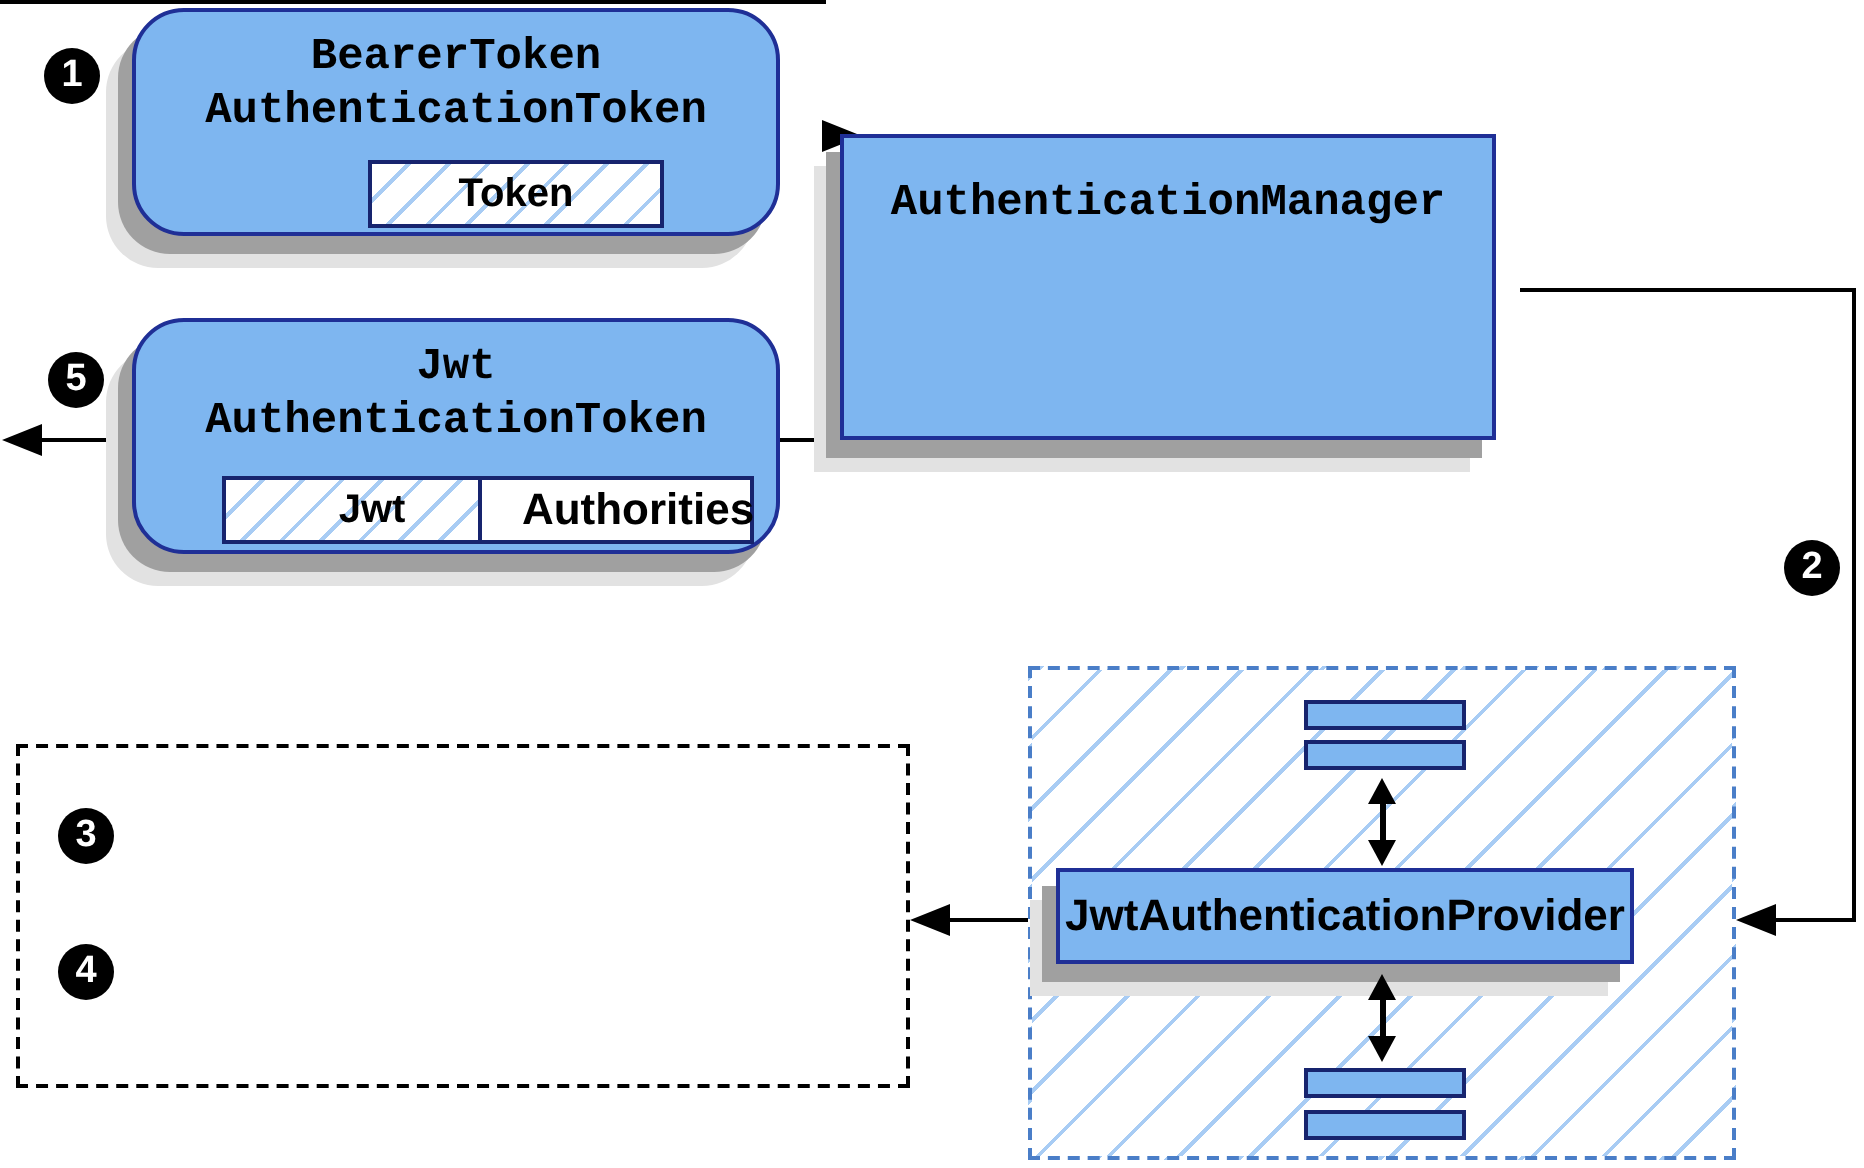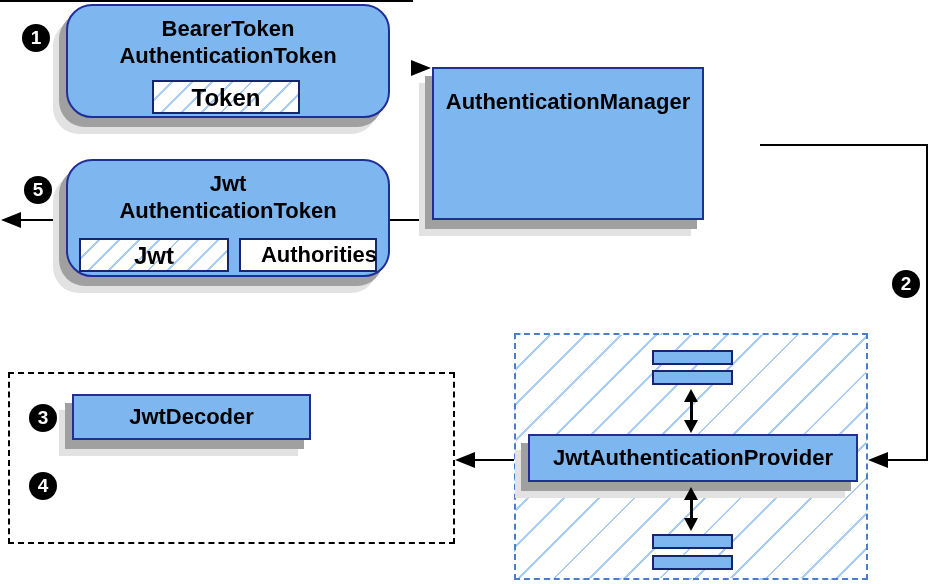--- a/index.html
+++ b/index.html
@@ -7,27 +7,27 @@
     position:relative; width:932px; height:584px; overflow:hidden;
     background:#fff; font-family:"Liberation Sans", sans-serif; color:#000;
   }
   
   .node {
     position:absolute; background:#7EB6F0; border:2px solid #1F2F96;
     box-sizing:border-box; font-weight:bold; font-size:22px; text-align:center;
   }
   .rounded { border-radius:26px; }
   .shadowed { box-shadow:-7px 9px 0 #A0A0A0, -13px 16px 0 #E2E2E2; }
-  .titleline { line-height:27px; }
+  .titleline { line-height:27px;font-family:Liberation Mono, monospace; }
   .flexcenter { display:flex; align-items:center; justify-content:center; }
   
   .hatch-small {
     position:absolute; box-sizing:border-box; border:2px solid #17246E;
     background:repeating-linear-gradient(135deg, #FFFFFF 0 12px, #A8CCF4 12px 14px);
-    font-weight:bold; font-size:24px; display:flex; align-items:flex-end; justify-content:center;
+    font-weight:bold; font-size:20px; display:flex; align-items:center; justify-content:center;margin-left:32px;
   }
   .plain-white {
     position:absolute; box-sizing:border-box; border:2px solid #17246E;
     background:#fff; font-weight:bold; font-size:22px;
     display:flex; align-items:center; justify-content:center;padding-left:22px;
   }
   
   .group-providers {
     position:absolute; box-sizing:border-box; border:2px dashed #4A7EC8;
     background:repeating-linear-gradient(135deg, #FFFFFF 0 23px, #A8CCF4 23px 25px);
@@ -80,63 +80,60 @@
   <div class="group-providers" style="left:514px; top:333px; width:354px; height:247px;"></div>
 
 
   <div class="bar" style="left:652px; top:350px;"></div>
   <div class="bar" style="left:652px; top:370px;"></div>
 
   <div class="arr arr-up" style="left:684px; top:389px;"></div>
   <div class="vline" style="left:690px; top:400px; height:22px; width:3px;"></div>
   <div class="arr arr-down" style="left:684px; top:420px;"></div>
 
-  <div class="node shadowed flexcenter" style="left:528px; top:434px; width:330px; height:48px;">
+  <div class="node shadowed flexcenter" style="left:528px; top:434px; width:289px; height:48px;">
     <span>JwtAuthenticationProvider</span>
   </div>
 
   <div class="arr arr-up" style="left:684px; top:487px;"></div>
   <div class="vline" style="left:690px; top:498px; height:22px; width:3px;"></div>
   <div class="arr arr-down" style="left:684px; top:518px;"></div>
 
   <div class="bar" style="left:652px; top:534px;"></div>
   <div class="bar" style="left:652px; top:555px;"></div>
 
   <div class="node rounded shadowed" style="left:66px; top:4px; width:324px; height:114px;">
     <div class="titleline" style="padding-top:9px;">
       <div>BearerToken</div>
       <div>AuthenticationToken</div>
     </div>
     <div class="hatch-small" style="left:84px; top:74px; width:148px; height:34px;">
       <span>Token</span>
     </div>
   </div>
 
-  <div class="node shadowed" style="left:432px; top:67px; width:272px; height:153px;">
+  <div class="node shadowed" style="left:420px; top:67px; width:328px; height:153px;">
     <div class="titleline" style="padding-top:19px;">AuthenticationManager</div>
   </div>
 
   <div class="node rounded shadowed" style="left:66px; top:159px; width:324px; height:118px;">
     <div class="titleline" style="padding-top:9px;">
       <div>Jwt</div>
       <div>AuthenticationToken</div>
     </div>
     <div class="hatch-small" style="left:11px; top:77px; width:150px; height:34px;">
       <span>Jwt</span>
     </div>
     <div class="plain-white" style="left:171px; top:77px; width:138px; height:34px;">
       <span>Authorities</span>
     </div>
   </div>
 
   <div class="group-black" style="left:8px; top:372px; width:447px; height:172px;"></div>
 
-  <div class="node shadowed flexcenter" style="left:72px; top:394px; width:239px; height:46px;">
-    <span>JwtDecoder</span>
-  </div>
 
 
   <div class="step-badge" style="left:22px; top:24px;">1</div>
   <div class="step-badge" style="left:892px; top:270px;">2</div>
   <div class="step-badge" style="left:29px; top:404px;">3</div>
   <div class="step-badge" style="left:29px; top:472px;">4</div>
   <div class="step-badge" style="left:24px; top:176px;">5</div>
 
 </div>
 

